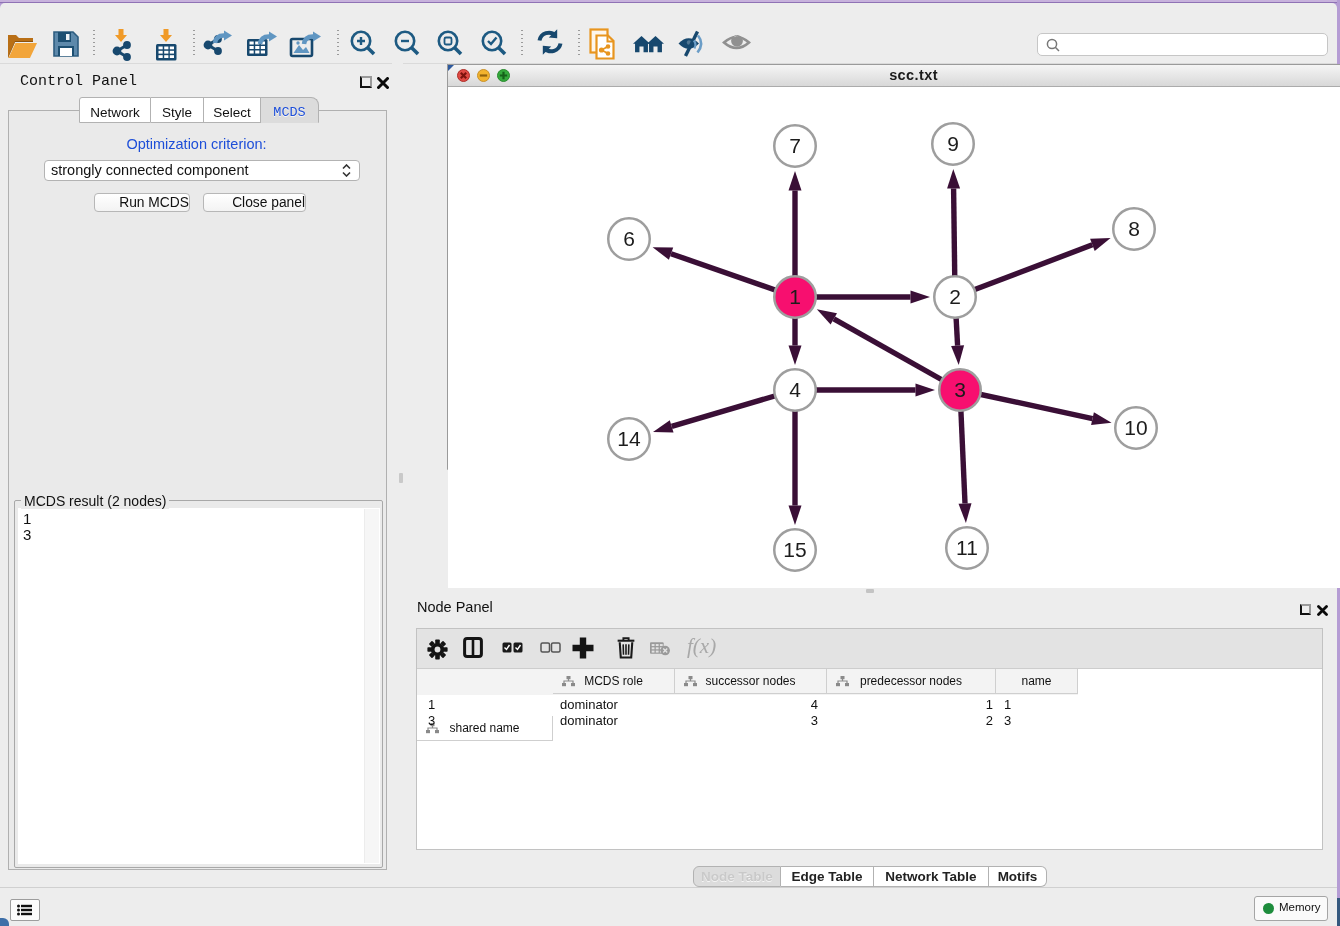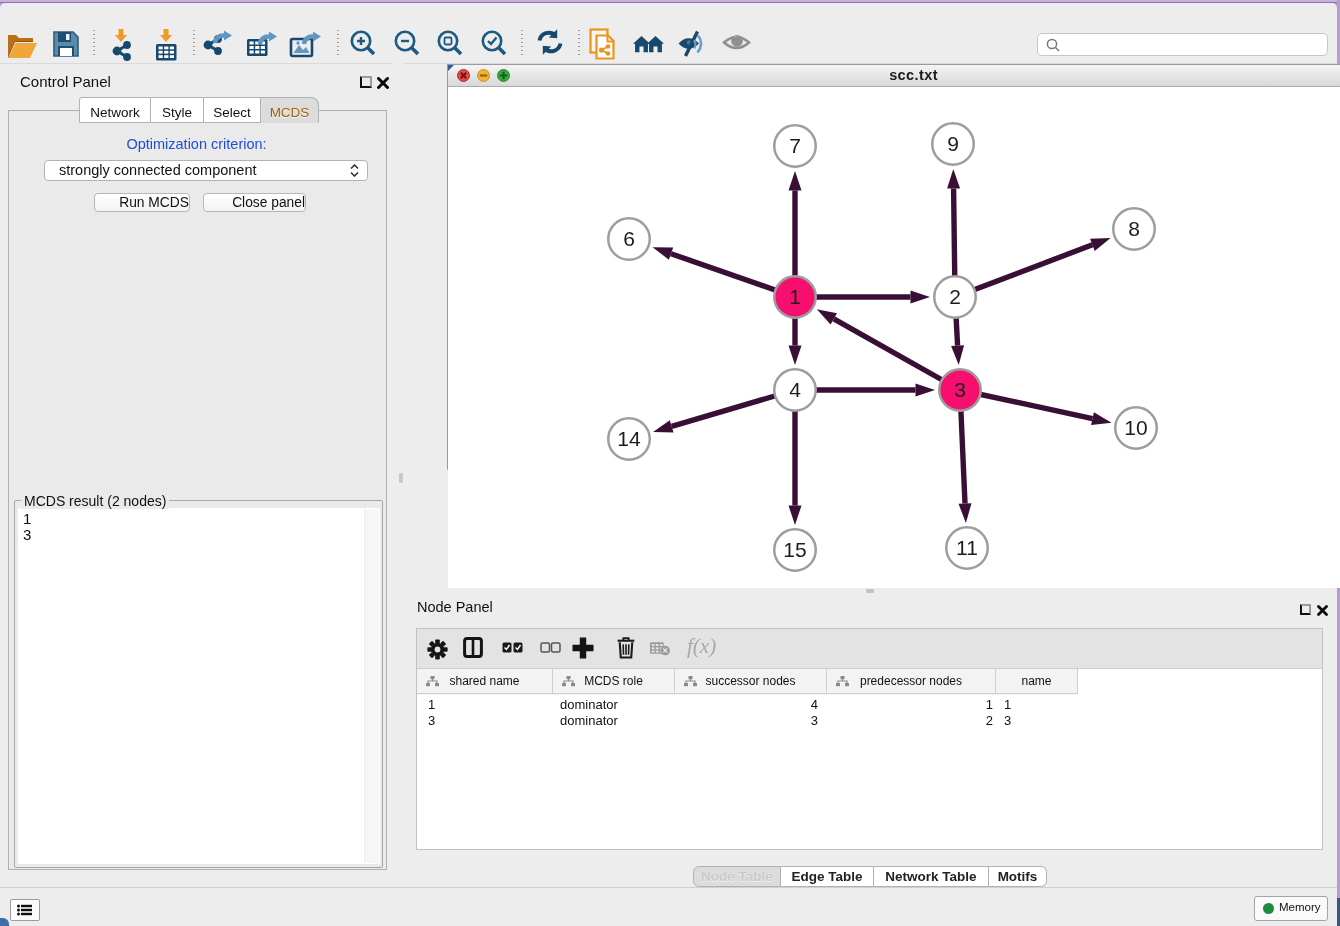--- a/index.html
+++ b/index.html
@@ -15,34 +15,34 @@
 #apptitle{position:absolute;top:3px;left:0;width:100%;text-align:center;
  font-size:14px;color:#a6a6a6;}
 #toolbar{position:absolute;left:0;top:24px;width:1337px;height:36px;background:#ededed;
  border-bottom:1px solid #dadada;}
 .sep{position:absolute;top:3px;height:28px;width:1.5px;
  background:repeating-linear-gradient(#9b9b9b 0 1.5px, transparent 1.5px 4px);}
 .tbi{position:absolute;top:1px;}
 #search{position:absolute;left:1037px;top:6px;width:289px;height:21px;background:#fff;
  border:1px solid #c6c6c6;border-radius:5px;}
 
-#cphead{position:absolute;left:0;top:62px;width:392px;height:35px;}
+#cphead{position:absolute;left:0;top:62px;width:392px;height:35px;font-family:Liberation Mono, monospace;}
 #cptabs{position:absolute;left:79px;top:94px;height:19px;z-index:5;display:flex;}
 .tab{height:17px;border:1px solid #b2b2b2;border-left:none;background:#fff;
  font-size:13.5px;color:#111;text-align:center;padding-top:7px;line-height:16px;}
 .tab.first{border-left:1px solid #b2b2b2;border-top-left-radius:3px;}
-.tab.sel{background:#dcdcdc;color:#a16207;text-shadow:0 1px 0 #f8f8f8;
- border-top-right-radius:8px;border-bottom-color:#dcdcdc;}
+.tab.sel{background:#dcdcdc;color:#1d4ed8;text-shadow:0 1px 0 #f8f8f8;
+ border-top-right-radius:8px;border-bottom-color:#dcdcdc;font-family:Liberation Mono, monospace;}
 #cpbox{position:absolute;left:8px;top:107px;width:377px;height:758px;
  background:#eaeaea;border:1px solid #b0b0b0;z-index:1;}
 #optlabel{position:absolute;left:0;top:133px;width:393px;text-align:center;
  font-size:14.5px;color:#1d4ed8;z-index:2;}
 #combo{position:absolute;left:44px;top:157px;width:308px;height:19px;background:#fff;
  border:1px solid #b3b3b3;border-radius:4px;z-index:2;font-size:14.5px;color:#111;
- line-height:19px;padding-left:14px;}
+ line-height:19px;padding-left:6px;}
 .btn{position:absolute;top:190px;height:17px;background:linear-gradient(#fff,#f3f3f3);
  border:1px solid #b7b7b7;border-radius:4px;z-index:2;font-size:13.8px;color:#111;
  text-align:right;line-height:17px;}
 #groupbox{position:absolute;left:14px;top:497px;width:367px;height:366px;
  border:1px solid #a8a8a8;border-radius:2px;z-index:2;}
 #grouplegend{position:absolute;left:21px;top:490px;background:#eaeaea;padding:0 3px;
  font-size:14px;color:#111;z-index:3;}
 #resultarea{position:absolute;left:18px;top:505px;width:362px;height:356px;background:#fff;z-index:2;
  font-size:15px;color:#111;line-height:15.6px;}
 #resulttrack{position:absolute;right:1px;top:1px;width:14px;height:354px;background:#f6f6f6;border-left:1px solid #ececec;}
@@ -379,21 +379,21 @@
           <rect x="9.4" y="4.9" width="2.7" height="1.9" fill="#e3e3e3"></rect>
           <rect x="1.6" y="8.0" width="2.7" height="1.9" fill="#e3e3e3"></rect>
           <rect x="5.5" y="8.0" width="2.7" height="1.9" fill="#e3e3e3"></rect>
           <rect x="9.4" y="8.0" width="2.7" height="1.9" fill="#e3e3e3"></rect>
           <circle cx="14.5" cy="8" r="4.5" fill="#9a9a9a"></circle>
           <path d="M12.6 6.1 L16.4 9.9 M16.4 6.1 L12.6 9.9" stroke="#e3e3e3" stroke-width="1.3"></path>
         </svg>
         <div style="position:absolute;left:270px;top:5px;font-family:'Liberation Serif',serif;font-style:italic;font-size:21px;color:#a8a8a8;">f(x)</div>
       </div>
  <div id="thead">
-        <div class="th" style="left:0px;width:136px;"><svg style="position:absolute;left:9px;top:7px;" width="13" height="11" viewBox="0 0 13 11">
+        <div class="th" style="left:0px;width:136px;margin-top:47px;"><svg style="position:absolute;left:9px;top:7px;" width="13" height="11" viewBox="0 0 13 11">
             <g fill="#8a8a8a">
               <rect x="4.5" y="0" width="4" height="3.2"></rect>
               <rect x="0" y="7" width="4" height="3.2"></rect>
               <rect x="9" y="7" width="4" height="3.2"></rect>
               <path d="M6.5 3 L6.5 5 M2 7 L2 5 L11 5 L11 7" stroke="#8a8a8a" stroke-width="1.2" fill="none"></path>
             </g>
           </svg>shared name</div>
         <div class="th" style="left:136px;width:122px;"><svg style="position:absolute;left:9px;top:7px;" width="13" height="11" viewBox="0 0 13 11">
             <g fill="#8a8a8a">
               <rect x="4.5" y="0" width="4" height="3.2"></rect>

